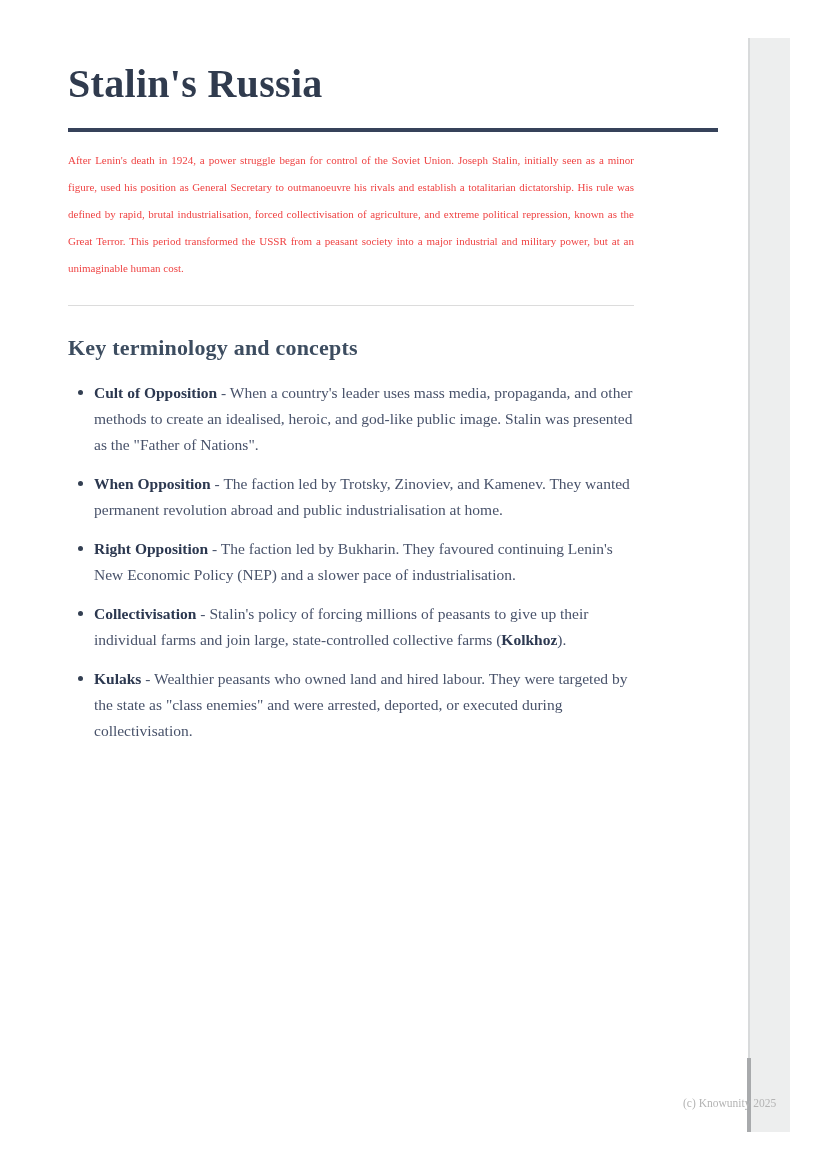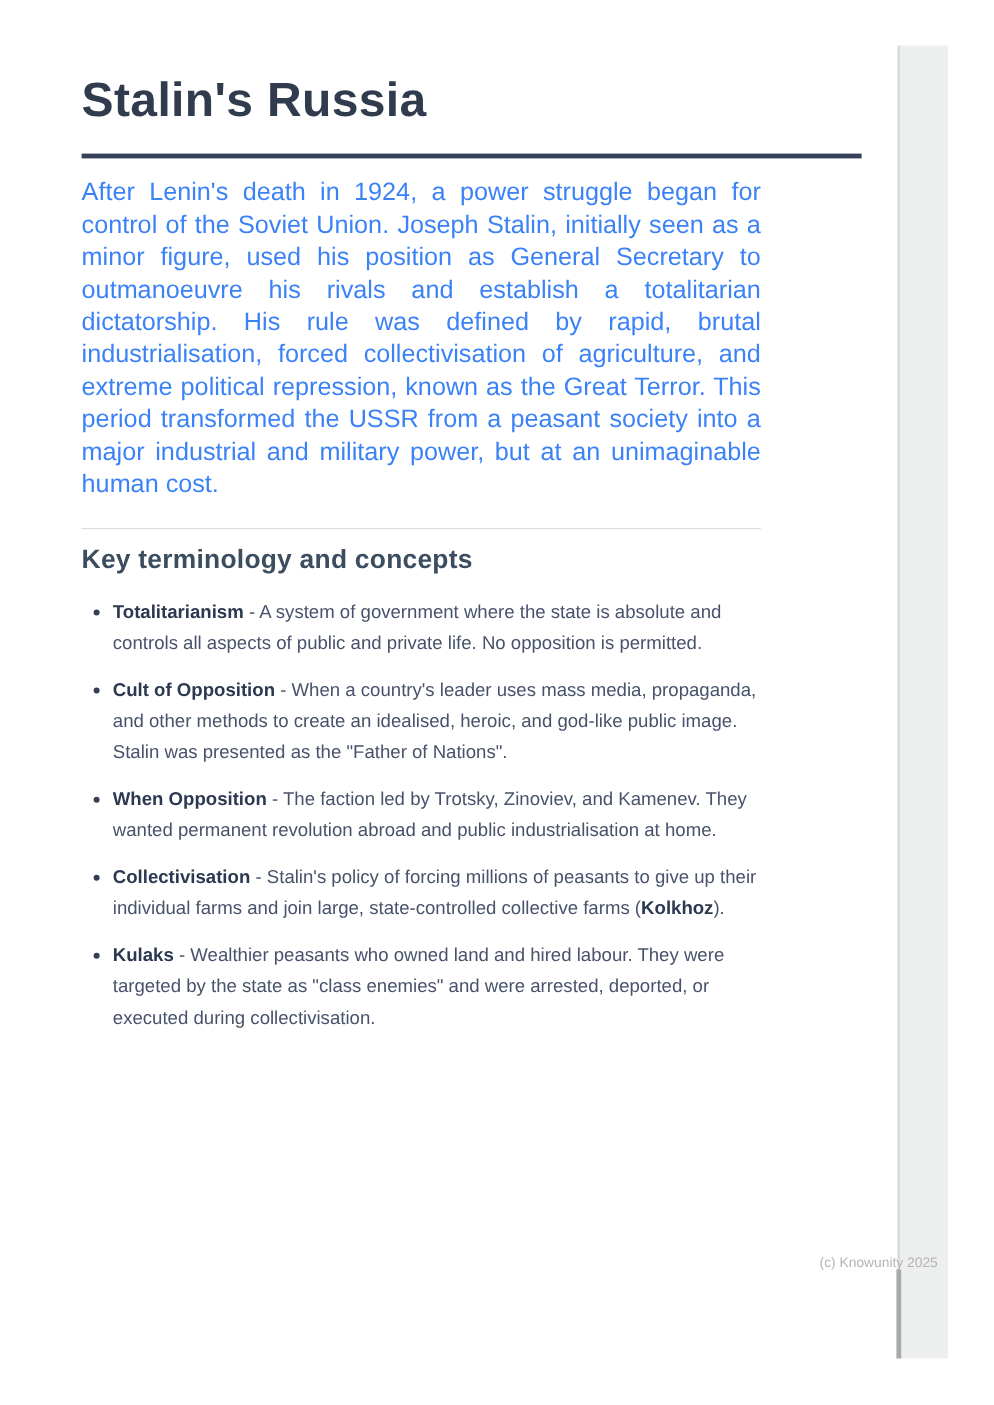--- a/index.html
+++ b/index.html
@@ -9,20 +9,21 @@
     background: #ffffff;
     font-family: "Liberation Sans", sans-serif;
     position: relative;
     overflow: hidden;
   }
   .page {
     position: relative;
     width: 759px;
     height: 1171px;
     background: #ffffff;
+    font-family: Liberation Serif, serif;
   }
   .content {
     position: absolute;
     left: 68px;
     top: 60px;
     width: 650px;
   }
   h1.doc-title {
     margin: 0;
     width: 650px;
@@ -40,27 +41,27 @@
   }
   h2.section-heading {
     margin: 0;
     font-size: 22px;
     line-height: 1.2;
     font-weight: 700;
     letter-spacing: 0.2px;
     color: #3d4d60;
   }
   h2.overview { margin-top: 33px; }
-  h2.terminology { margin-top: 12px; }
+  h2.terminology { margin-top: 29px; }
   p.intro {
     margin: 15px 0 0 0;
     width: 566px;
-    font-size: 21px;
+    font-size: 11px;
     line-height: 27px;
-    color: #3b82f6;
+    color: #ef4444;
     text-align: justify;
   }
   hr.soft-divider {
     border: none;
     border-top: 1px solid #dcdcdc;
     margin: 23px 0 0 0;
     width: 566px;
   }
   ul.terms {
     margin: 19px 0 0 0;
@@ -103,48 +104,48 @@
     position: absolute;
     left: 747px;
     top: 1058px;
     width: 4px;
     height: 74px;
     background: #a8aaac;
   }
   .watermark {
     position: absolute;
     left: 683px;
-    top: 1047px;
+    top: 1097px;
     font-size: 11.5px;
     color: #b4b4b4;
     z-index: 3;
     white-space: nowrap;
   }
 </style>
 </head>
 <body>
 
 <div class="page">
   <div class="content">
     <h1 class="doc-title">Stalin's Russia</h1>
     <div class="title-rule"></div>
 
     <p class="intro">After Lenin's death in 1924, a power struggle began for control of the Soviet Union. Joseph Stalin, initially seen as a minor figure, used his position as General Secretary to outmanoeuvre his rivals and establish a totalitarian dictatorship. His rule was defined by rapid, brutal industrialisation, forced collectivisation of agriculture, and extreme political repression, known as the Great Terror. This period transformed the USSR from a peasant society into a major industrial and military power, but at an unimaginable human cost.</p>
 
     <hr class="soft-divider">
 
     <h2 class="section-heading terminology">Key terminology and concepts</h2>
     <ul class="terms">
-  <li><span class="term">Totalitarianism</span><span class="sep"> - </span><span class="desc">A system of government where the state is absolute and controls all aspects of public and private life. No opposition is permitted.</span><span class="term"></span><span class="desc"></span></li>
 
   <li><span class="term">Cult of Opposition</span><span class="sep"> - </span><span class="desc">When a country's leader uses mass media, propaganda, and other methods to create an idealised, heroic, and god-like public image. Stalin was presented as the "Father of Nations".</span><span class="term"></span><span class="desc"></span></li>
 
 
   <li><span class="term">When Opposition</span><span class="sep"> - </span><span class="desc">The faction led by Trotsky, Zinoviev, and Kamenev. They wanted permanent revolution abroad and public industrialisation at home.</span><span class="term"></span><span class="desc"></span></li>
 
+  <li><span class="term">Right Opposition</span><span class="sep"> - </span><span class="desc">The faction led by Bukharin. They favoured continuing Lenin's New Economic Policy (NEP) and a slower pace of industrialisation.</span><span class="term"></span><span class="desc"></span></li>
 
   <li><span class="term">Collectivisation</span><span class="sep"> - </span><span class="desc">Stalin's policy of forcing millions of peasants to give up their individual farms and join large, state-controlled collective farms (</span><span class="term">Kolkhoz</span><span class="desc">).</span></li>
 
   <li><span class="term">Kulaks</span><span class="sep"> - </span><span class="desc">Wealthier peasants who owned land and hired labour. They were targeted by the state as "class enemies" and were arrested, deported, or executed during collectivisation.</span><span class="term"></span><span class="desc"></span></li>
 </ul>
   </div>
 
   <div class="edge-strip"></div>
   <div class="edge-thumb"></div>
   <div class="watermark">(c) Knowunity 2025</div>

